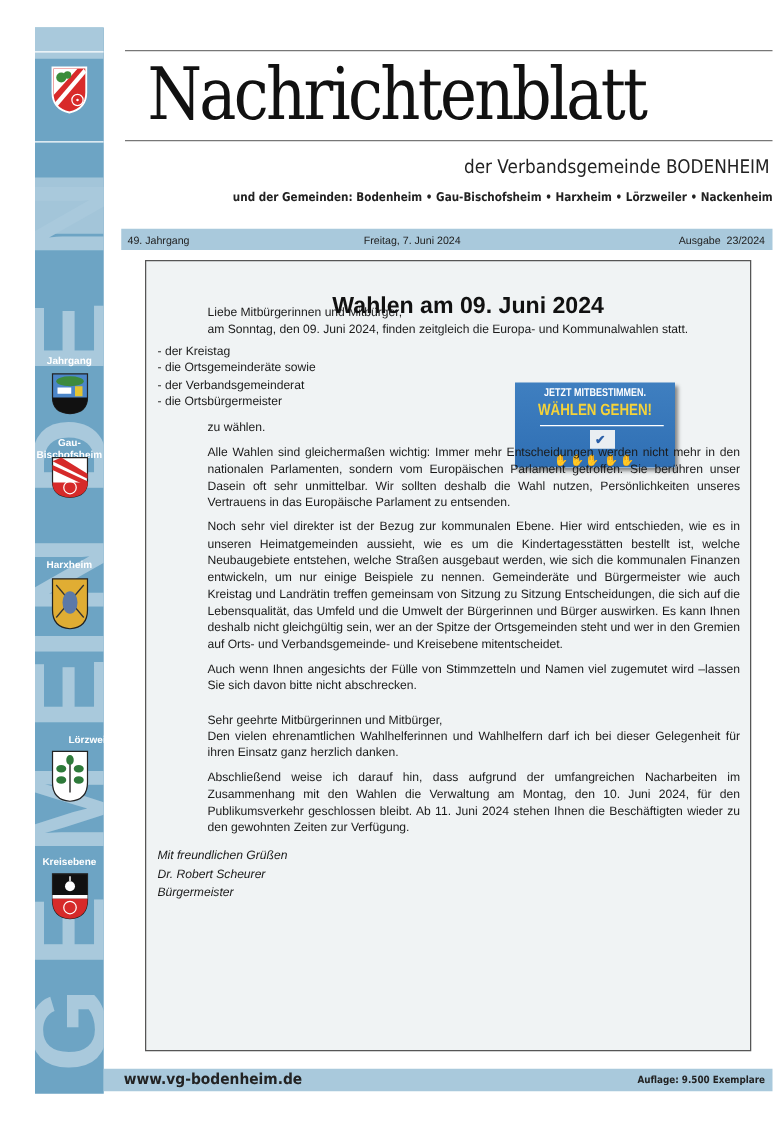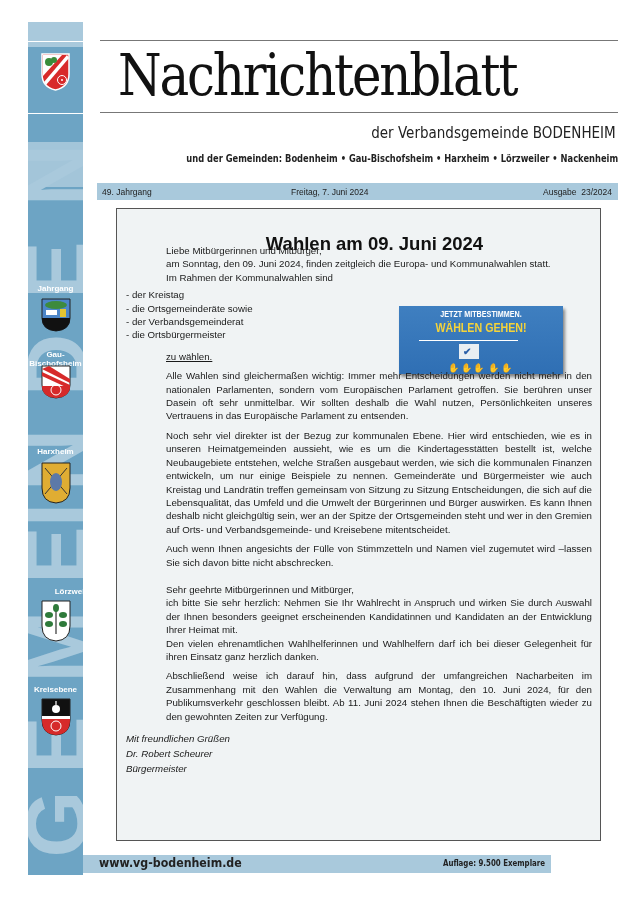--- a/index.html
+++ b/index.html
@@ -34,33 +34,33 @@
              border:1px solid #555; box-sizing:border-box; }
   .article h1 { margin:16px; position:absolute; left:0; top:8px; width:100%; text-align:center;
              font-size:18.5px; font-weight:bold; color:#111; }
   .body { position:absolute; left:9px; top:35px; width:466px; font-size:9.7px; line-height:13.4px; color:#1a1a1a; }
   .body p { margin:0 0 6px 0; text-align:justify;padding-left:40px; }
   .body p.nm { margin-bottom:0; }
   .body ul { list-style:none; padding:0; margin:4px 0 0 0; }
   .body ul li { margin:0; }
   .sign { text-align:left; font-style:italic; margin-top:8px; line-height:15px; }
 
-  .promo { position:absolute; left:282px; top:97px; width:128px; height:68px;
-           background:linear-gradient(180deg,#3f7fc0 0%,#2f6fb4 100%); box-shadow:2px 3px 3px rgba(0,0,0,0.45); overflow:hidden;padding-left:36px; }
+  .promo { position:absolute; left:295px; top:97px; width:128px; height:68px;
+           background:linear-gradient(180deg,#3f7fc0 0%,#2f6fb4 100%); box-shadow:2px 3px 3px rgba(0,0,0,0.45); overflow:hidden; }
   .promo .l1 { position:absolute; left:0; top:3px; width:100%; text-align:center; color:#fff;
            font-size:9px; font-weight:bold; transform:scaleX(0.8); white-space:nowrap; }
   .promo .l2 { position:absolute; left:0; top:14px; width:100%; text-align:center; color:#f4d33a;
            font-size:13px; font-weight:bold; transform:scaleX(0.82); white-space:nowrap; }
   .promo .line { position:absolute; left:20px; top:34px; width:99px; height:1px; background:#ffffff; }
   .promo .ballot { position:absolute; left:60px; top:38px; width:20px; height:15px; background:#e9eef2; }
   .promo .ballot i { position:absolute; left:4px; top:2px; font-style:normal; font-size:10px; color:#2a5fa8; font-weight:bold; }
   .promo .hands { position:absolute; left:0; bottom:1px; width:100%; text-align:center; color:#dfe8f0; font-size:9px; letter-spacing:1px; }
 
   
-  .footer { position:absolute; left:83px; top:855px; width:468px; height:18px; background:#a9c9dc; }
+  .footer { position:absolute; left:83px; top:855px; width:535px; height:18px; background:#a9c9dc; }
   .footer .url { position:absolute; left:16px; top:1px; font-family:"DejaVu Sans", sans-serif; font-weight:bold; font-size:12px; color:#222; transform:scaleX(0.92); transform-origin:left; }
   .footer .print { position:absolute; right:6px; top:4px; font-family:"DejaVu Sans", sans-serif; font-weight:bold; font-size:8px; color:#222; transform:scaleX(0.88); transform-origin:right; }
 </style>
 </head>
 <body>
 
 <div class="strip">
   <div class="band" style="top:0;height:25px;"></div>
   <div class="hline" style="top:19px;"></div>
   <div class="hline" style="top:91px;"></div>
@@ -157,33 +157,31 @@
     <div class="line"></div>
     <div class="ballot">
         <i>✔</i>
       </div>
     <div class="hands">✋✋✋ ✋✋</div>
   </div>
 
   <div class="body">
     <p class="nm">Liebe Mitbürgerinnen und Mitbürger,</p>
     <p class="nm">am Sonntag, den 09. Juni 2024, finden zeitgleich die Europa- und Kommunalwahlen statt.</p>
-    <p class="nm">Im Rahmen der Kommunalwahlen sind</p>
     <ul>
       <li>- der Kreistag</li>
       <li>- die Ortsgemeinderäte sowie</li>
       <li>- der Verbandsgemeinderat</li>
       <li>- die Ortsbürgermeister</li>
     </ul>
-    <p style="margin-top:8px;text-decoration:underline;">zu wählen.</p>
+    <p style="margin-top:8px;">zu wählen.</p>
     <p>Alle Wahlen sind gleichermaßen wichtig: Immer mehr Entscheidungen werden nicht mehr in den nationalen Parlamenten, sondern vom Europäischen Parlament getroffen. Sie berühren unser Dasein oft sehr unmittelbar. Wir sollten deshalb die Wahl nutzen, Persönlichkeiten unseres Vertrauens in das Europäische Parlament zu entsenden.</p>
     <p>Noch sehr viel direkter ist der Bezug zur kommunalen Ebene. Hier wird entschieden, wie es in unseren Heimatgemeinden aussieht, wie es um die Kindertagesstätten bestellt ist, welche Neubaugebiete entstehen, welche Straßen ausgebaut werden, wie sich die kommunalen Finanzen entwickeln, um nur einige Beispiele zu nennen. Gemeinderäte und Bürgermeister wie auch Kreistag und Landrätin treffen gemeinsam von Sitzung zu Sitzung Entscheidungen, die sich auf die Lebensqualität, das Umfeld und die Umwelt der Bürgerinnen und Bürger auswirken. Es kann Ihnen deshalb nicht gleichgültig sein, wer an der Spitze der Ortsgemeinden steht und wer in den Gremien auf Orts- und Verbandsgemeinde- und Kreisebene mitentscheidet.</p>
     <p style="margin-bottom:14px;">Auch wenn Ihnen angesichts der Fülle von Stimmzetteln und Namen viel zugemutet wird –lassen Sie sich davon bitte nicht abschrecken.</p>
     <p class="nm">Sehr geehrte Mitbürgerinnen und Mitbürger,</p>
-    <p class="nm">ich bitte Sie sehr herzlich: Nehmen Sie Ihr Wahlrecht in Anspruch und wirken Sie durch Auswahl der Ihnen besonders geeignet erscheinenden Kandidatinnen und Kandidaten an der Entwicklung Ihrer Heimat mit.</p>
     <p>Den vielen ehrenamtlichen Wahlhelferinnen und Wahlhelfern darf ich bei dieser Gelegenheit für ihren Einsatz ganz herzlich danken.</p>
     <p>Abschließend weise ich darauf hin, dass aufgrund der umfangreichen Nacharbeiten im Zusammenhang mit den Wahlen die Verwaltung am Montag, den 10. Juni 2024, für den Publikumsverkehr geschlossen bleibt. Ab 11. Juni 2024 stehen Ihnen die Beschäftigten wieder zu den gewohnten Zeiten zur Verfügung.</p>
     <div class="sign">
       <div>Mit freundlichen Grüßen</div>
       <div>Dr. Robert Scheurer</div>
       <div>Bürgermeister</div>
     </div>
   </div>
 </div>
 

